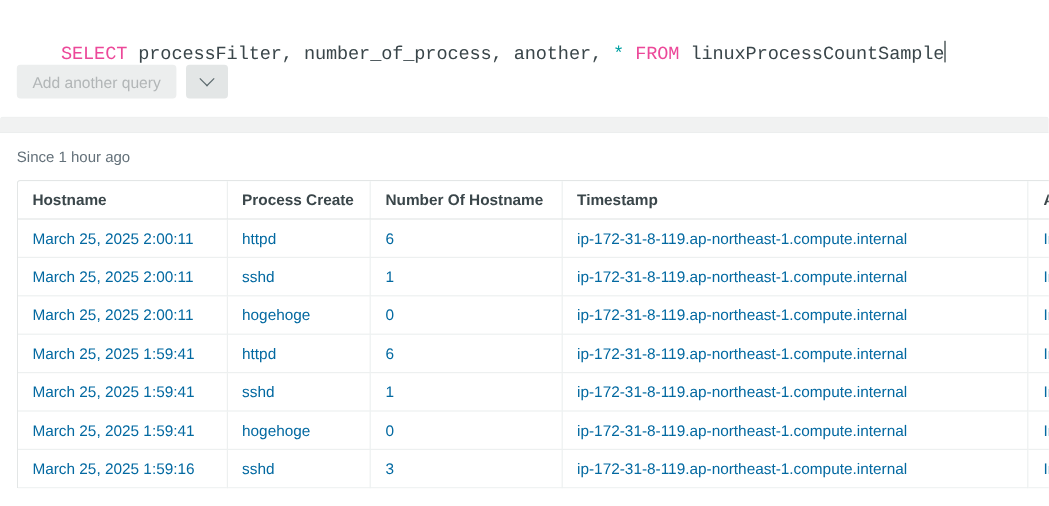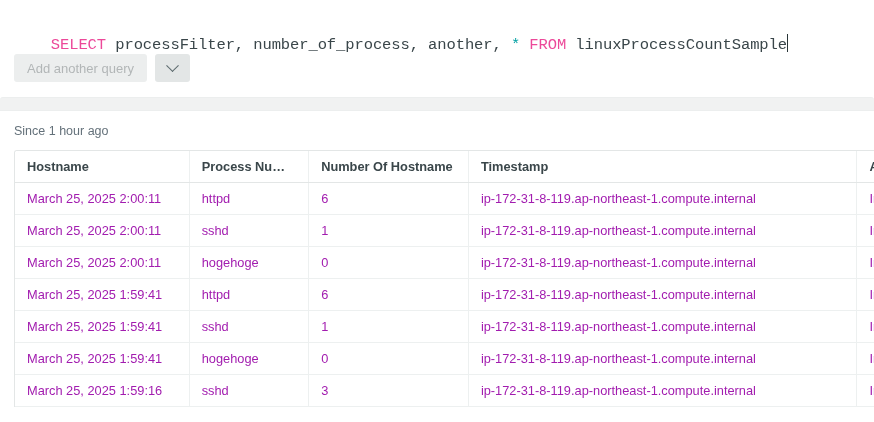--- a/index.html
+++ b/index.html
@@ -132,21 +132,21 @@
     vertical-align: middle;
   }
   table.results-table th {
     font-weight: 600;
     color: #3a464a;
     background: #ffffff;
     border-bottom: 1px solid #e3e6e6;
     height: 31px;
   }
   table.results-table td {
-    color: #a21caf;
+    color: #0369a1;
     font-weight: 400;
   }
   .col-ts   { width: 156px; }
   .col-pf   { width: 107px; }
   .col-np   { width: 143px; }
   .col-host { width: 348px; }
   .col-an   { width: 150px; }
 </style>
 </head>
 <body>
@@ -178,21 +178,21 @@
       <colgroup>
         <col class="col-ts">
           <col class="col-pf">
           <col class="col-np">
           <col class="col-host">
           <col class="col-an">
       </colgroup>
       <thead>
         <tr id="header-row">
             <th>Hostname</th>
-            <th>Process Number</th>
+            <th>Process Create</th>
             <th>Number Of Hostname</th>
             <th>Timestamp</th>
             <th>Agent Name</th>
           </tr>
       </thead>
       <tbody id="body-rows">
           <tr>
             <td title="March 25, 2025 2:00:11">March 25, 2025 2:00:11</td>
             <td title="httpd">httpd</td>
             <td title="6">6</td>

